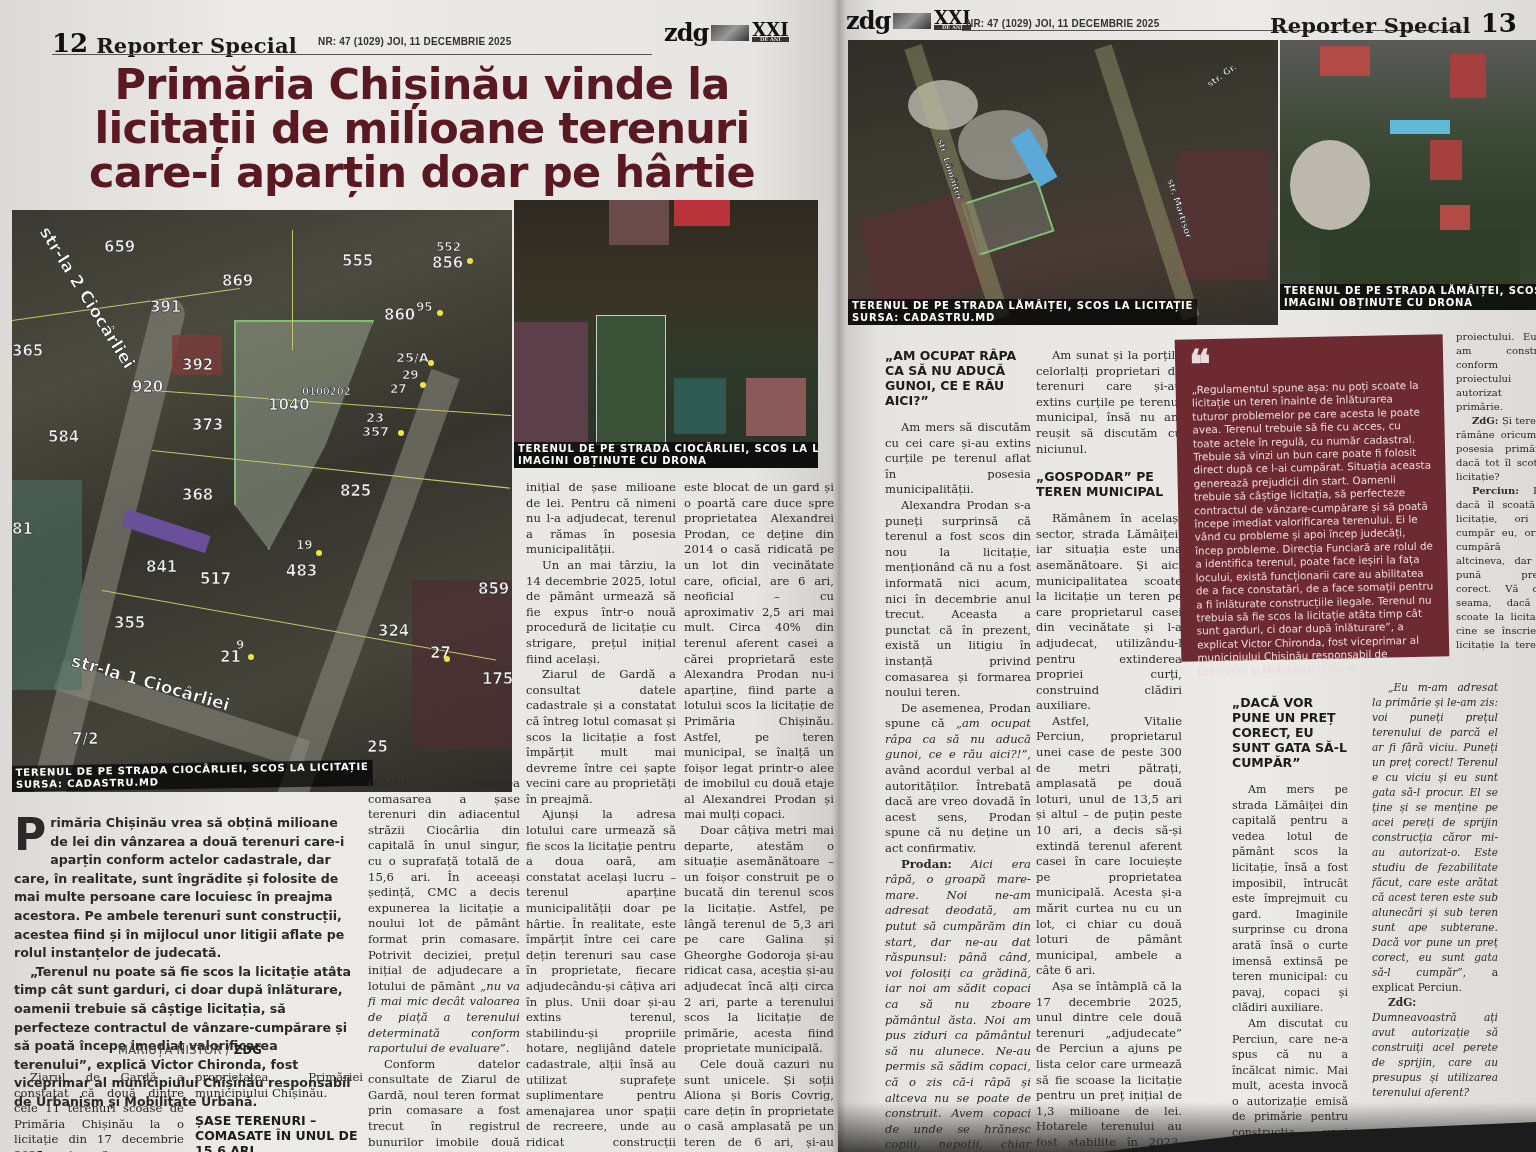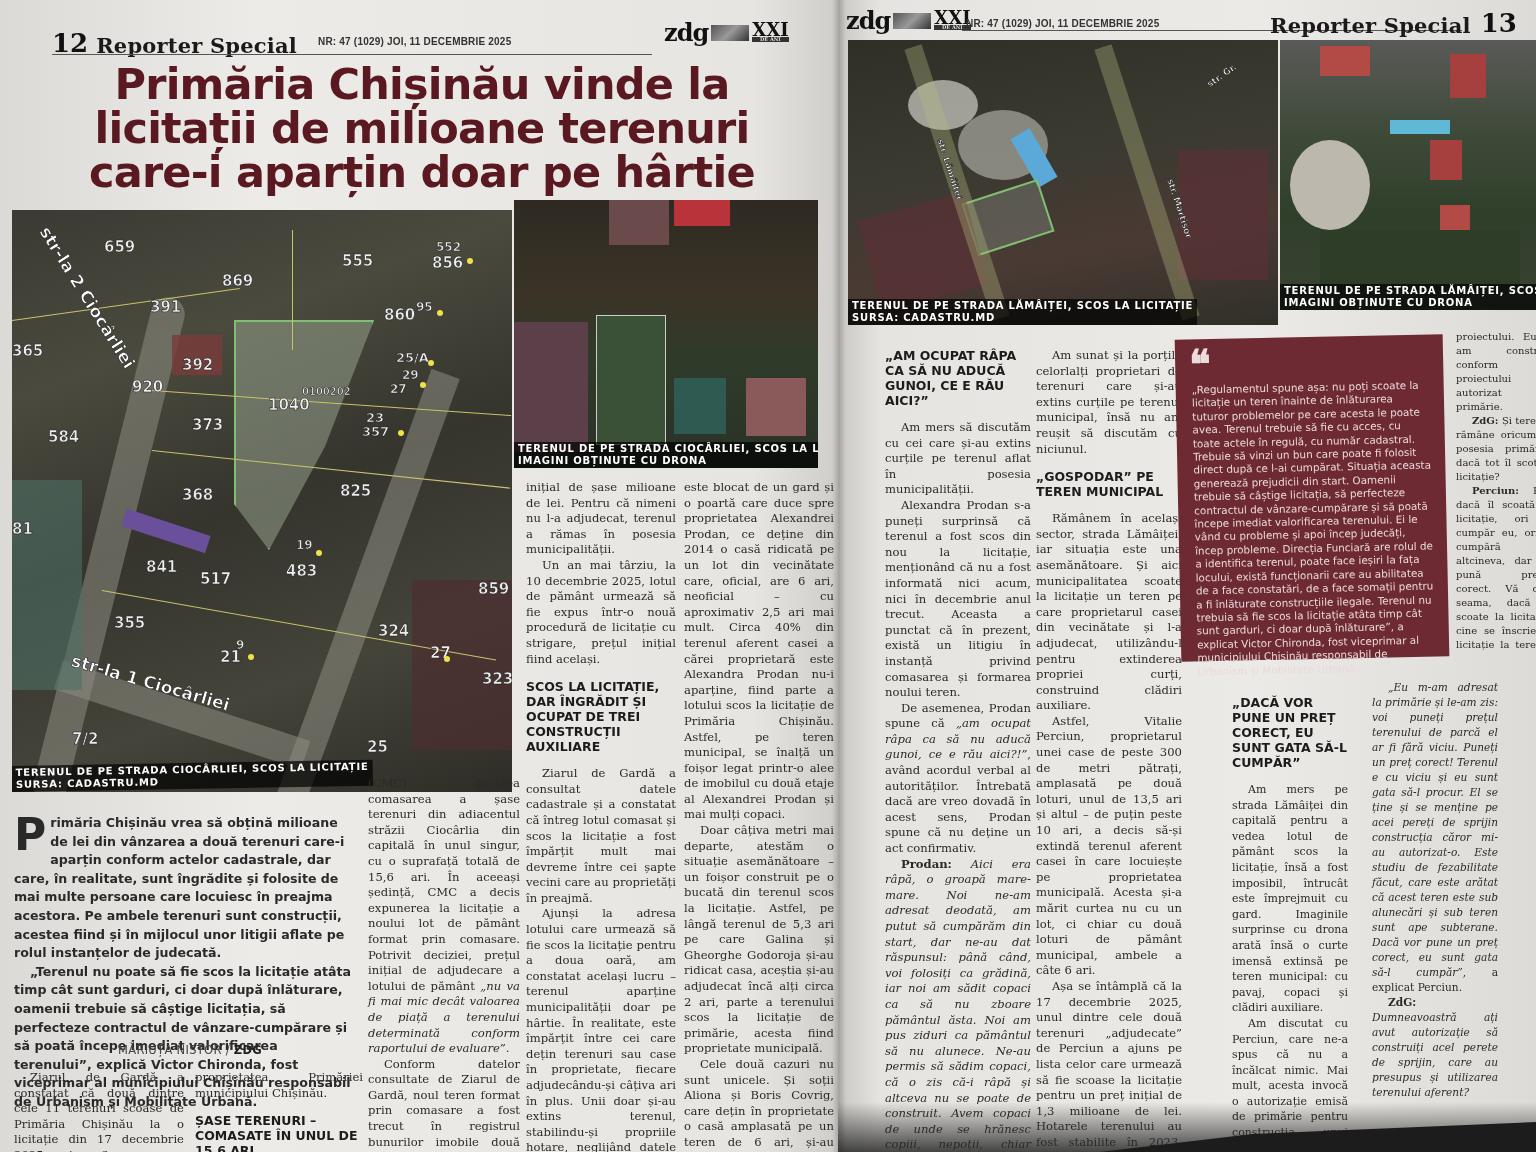--- a/index.html
+++ b/index.html
@@ -135,21 +135,21 @@
     <span class="lbl" style="left:134px; top:348px;">841</span>
     <span class="lbl" style="left:188px; top:360px;">517</span>
     <span class="lbl" style="left:466px; top:370px;">859</span>
     <span class="lbl" style="left:102px; top:404px;">355</span>
     <span class="lbl" style="left:366px; top:412px;">324</span>
     <span class="lbl" style="left:208px; top:438px;">21</span>
     <span class="lbl" style="left:224px; top:428px; font-size:12px;">9</span>
     <span class="pt" style="left:236px; top:444px;"></span>
     <span class="lbl" style="left:418px; top:434px;">27</span>
     <span class="pt" style="left:432px; top:446px;"></span>
-    <span class="lbl" style="left:470px; top:460px;">323</span>
+    <span class="lbl" style="left:470px; top:460px;">175</span>
     <span class="lbl" style="left:60px; top:520px;">7/2</span>
     <span class="lbl" style="left:355px; top:528px;">25</span>
 
     <span class="street" style="left:32px; top:8px; transform:rotate(58deg);">str-la 2 Ciocârliei</span>
     <span class="street" style="left:60px; top:440px; transform:rotate(16deg);">str-la 1 Ciocârliei</span>
 
     <div class="caption" style="bottom:0; transform:rotate(-1deg); transform-origin:left bottom;">
       <div>TERENUL DE PE STRADA CIOCÂRLIEI, SCOS LA LICITAȚIE</div>
       <div>SURSA: CADASTRU.MD</div>
     </div>
@@ -183,22 +183,21 @@
   </div>
 
   <div class="col" style="left:368px; top:776px; width:152px;">
     <p class="noind"><span>(CMC) decidea comasarea a șase terenuri din adiacentul străzii Ciocârlia din capitală în unul singur, cu o suprafață totală de 15,6 ari. În aceeași ședință, CMC a decis expunerea la licitație a noului lot de pământ format prin comasare. Potrivit deciziei, prețul inițial de adjudecare a lotului de pământ </span><i>„nu va fi mai mic decât valoarea de piață a terenului determinată conform raportului de evaluare”.</i></p>
     <p>Conform datelor consultate de Ziarul de Gardă, noul teren format prin comasare a fost trecut în registrul bunurilor imobile două luni mai târziu, la 20 noiembrie 2024.</p>
 
   </div>
 
   <div class="col" style="left:526px; top:480px; width:150px;">
     <p class="noind">inițial de șase milioane de lei. Pentru că nimeni nu l-a adjudecat, terenul a rămas în posesia municipalității.</p>
-    <p>Un an mai târziu, la 10 decembrie 2025, lotul de pământ urmează să fie expus într-o nouă procedură de licitație cu strigare, prețul inițial fiind același.</p>
-    <div class="subhead">SCOS LA LICITAȚIE, DAR ÎNGRĂDIT ȘI OCUPAT DE TREI CONSTRUCȚII AUXILIARE</div>
+    <p>Un an mai târziu, la 14 decembrie 2025, lotul de pământ urmează să fie expus într-o nouă procedură de licitație cu strigare, prețul inițial fiind același.</p>
     <p>Ziarul de Gardă a consultat datele cadastrale și a constatat că întreg lotul comasat și scos la licitație a fost împărțit mult mai devreme între cei șapte vecini care au proprietăți în preajmă.</p>
     <p>Ajunși la adresa lotului care urmează să fie scos la licitație pentru a doua oară, am constatat același lucru – terenul aparține municipalității doar pe hârtie. În realitate, este împărțit între cei care dețin terenuri sau case în proprietate, fiecare adjudecându-și câțiva ari în plus. Unii doar și-au extins terenul, stabilindu-și propriile hotare, neglijând datele cadastrale, alții însă au utilizat suprafețe suplimentare pentru amenajarea unor spații de recreere, unde au ridicat construcții auxiliare, în special foișoare.</p>
 
   </div>
 
   <div class="col" style="left:684px; top:480px; width:150px;">
     <p class="noind">este blocat de un gard și o poartă care duce spre proprietatea Alexandrei Prodan, ce deține din 2014 o casă ridicată pe un lot din vecinătate care, oficial, are 6 ari, neoficial – cu aproximativ 2,5 ari mai mult. Circa 40% din terenul aferent casei a cărei proprietară este Alexandra Prodan nu-i aparține, fiind parte a lotului scos la licitație de Primăria Chișinău. Astfel, pe teren municipal, se înalță un foișor legat printr-o alee de imobilul cu două etaje al Alexandrei Prodan și mai mulți copaci.</p>
     <p>Doar câțiva metri mai departe, atestăm o situație asemănătoare – un foișor construit pe o bucată din terenul scos la licitație. Astfel, pe lângă terenul de 5,3 ari pe care Galina și Gheorghe Godoroja și-au ridicat casa, aceștia și-au adjudecat încă alți circa 2 ari, parte a terenului scos la licitație de primărie, acesta fiind proprietate municipală.</p>
     <p>Cele două cazuri nu sunt unicele. Și soții Aliona și Boris Covrig, care dețin în proprietate o casă amplasată pe un teren de 6 ari, și-au extins lotul, construind pe terenul aflat în proprietatea municipalității un foișor.</p>
 

